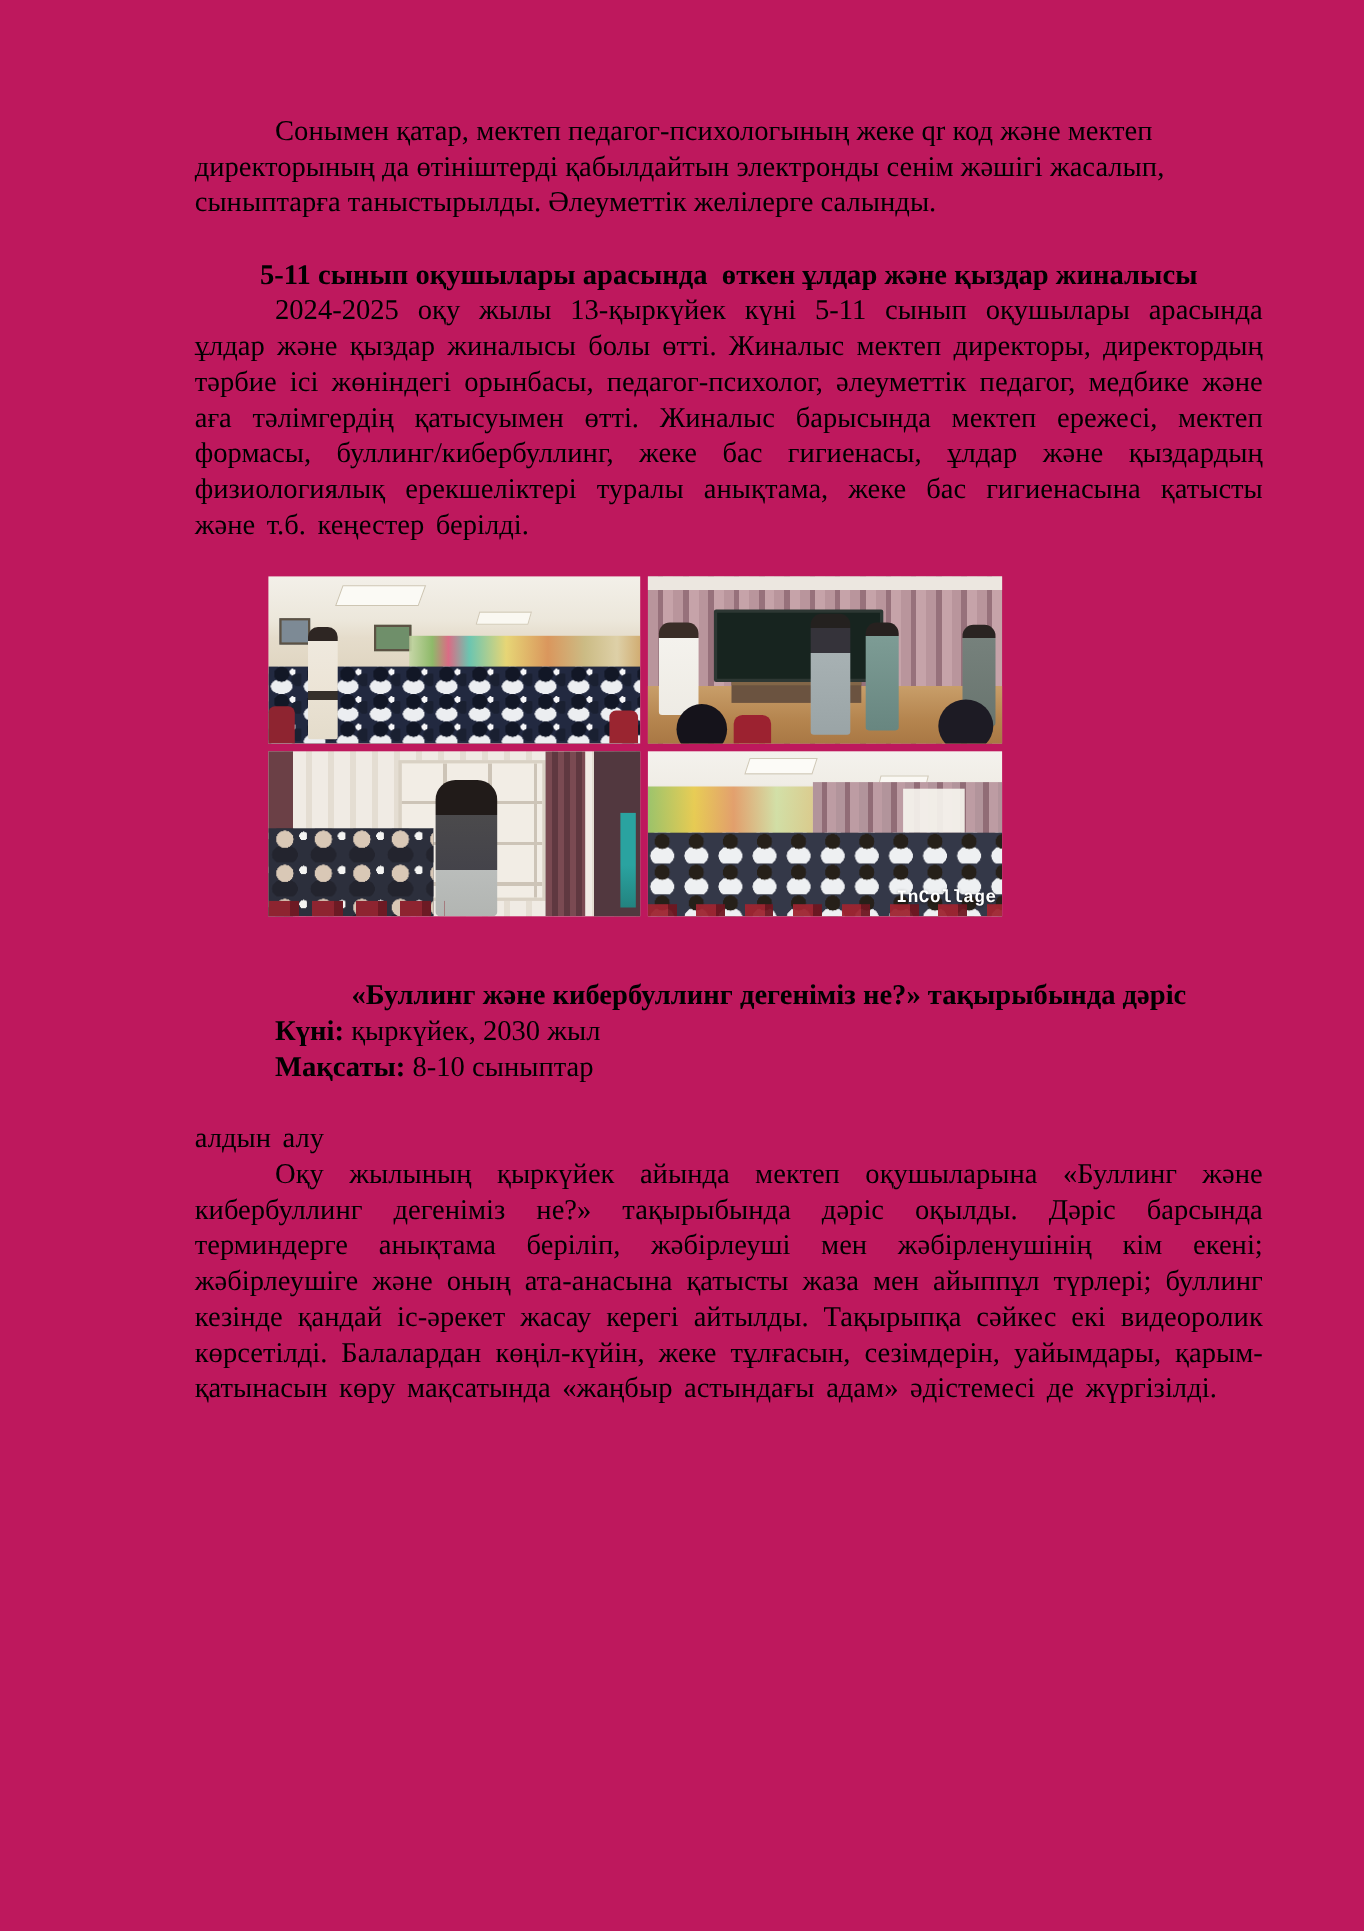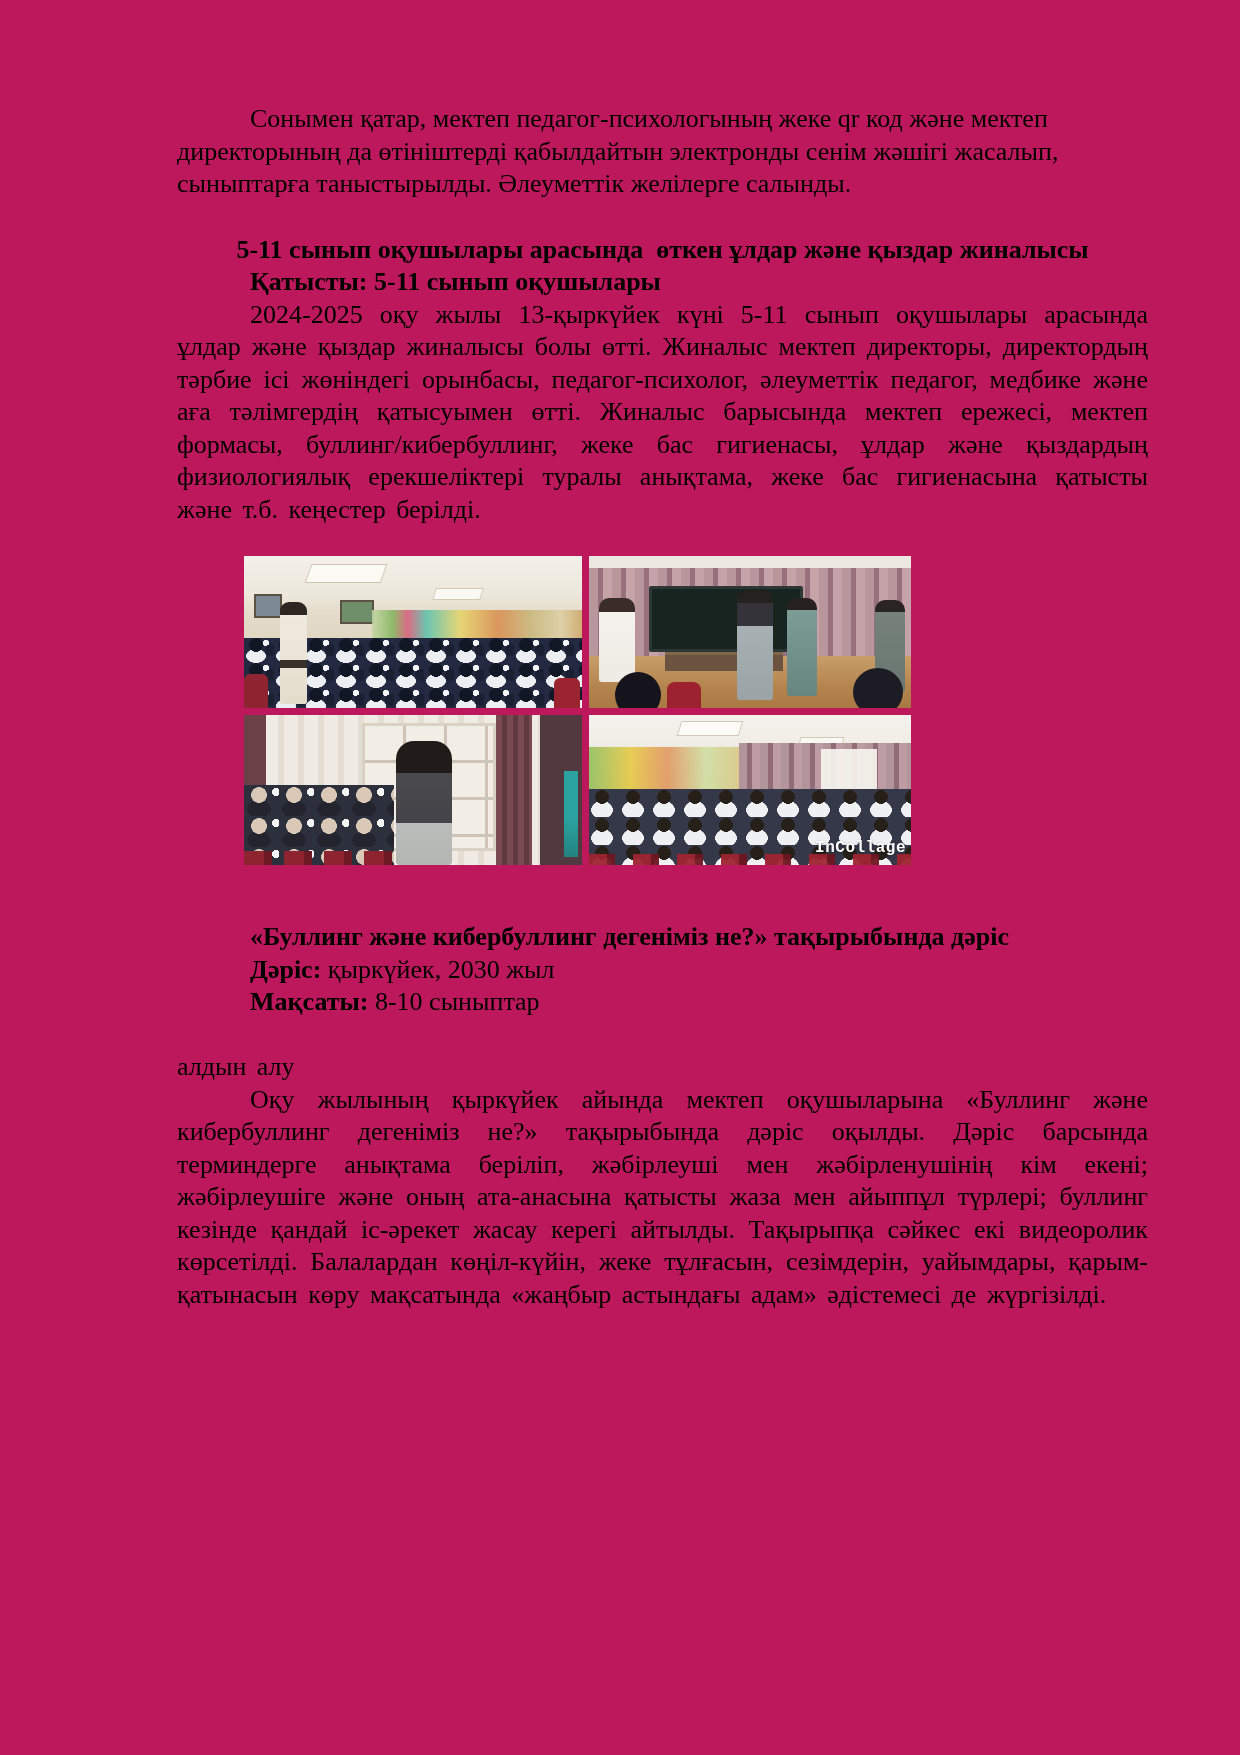--- a/index.html
+++ b/index.html
@@ -17,21 +17,21 @@
     overflow:hidden;
   }
   p{margin:0;}
   .indent{text-indent:73px;}
   .justify{text-align:justify;word-spacing:4px;}
   .bold{font-weight:bold;}
   .heading{font-weight:bold;white-space:pre-wrap;}
   .center{text-align:center;}
   .blank-line{height:33px;}
   .goal-first{word-spacing:12px;}
-  .lecture-heading{margin-top:56px;}
+  .lecture-heading{margin-top:56px;text-align:center;}
 
   
   .collage{
     display:grid;
     grid-template-columns:338px 322px;
     grid-template-rows:152px 150px;
     gap:7px;
     width:667px;
     margin:30px 0 0 67px;
   }
@@ -137,21 +137,20 @@
 <body>
 
 <div class="page">
 
   <p class="indent">Сонымен қатар, мектеп педагог-психологының жеке qr код және мектеп директорының да өтініштерді қабылдайтын электронды сенім жәшігі жасалып, сыныптарға таныстырылды. Әлеуметтік желілерге салынды.</p>
 
   <div class="blank-line"></div>
 
   <section>
     <p class="heading center">5-11 сынып оқушылары арасында  өткен ұлдар және қыздар жиналысы</p>
-    <p class="bold indent">Қатысты: 5-11 сынып оқушылары</p>
     <p class="indent justify">2024-2025 оқу жылы 13-қыркүйек күні 5-11 сынып оқушылары арасында ұлдар және қыздар жиналысы болы өтті. Жиналыс мектеп директоры, директордың тәрбие ісі жөніндегі орынбасы, педагог-психолог, әлеуметтік педагог, медбике және аға тәлімгердің қатысуымен өтті. Жиналыс барысында мектеп ережесі, мектеп формасы, буллинг/кибербуллинг, жеке бас гигиенасы, ұлдар және қыздардың физиологиялық ерекшеліктері туралы анықтама, жеке бас гигиенасына қатысты және т.б. кеңестер берілді.</p>
   </section>
 
   <figure class="collage">
 
     <div class="photo ph-meeting">
       <div class="p1-light1"></div>
       <div class="p1-light2"></div>
       <div class="p1-frame1"></div>
       <div class="p1-frame2"></div>
@@ -192,21 +191,21 @@
       <div class="p4-crowd"></div>
       <div class="p4-chairs"></div>
       <span class="p4-watermark">InCollage</span>
     </div>
 
   </figure>
 
   <section>
     <p class="heading indent lecture-heading">«Буллинг және кибербуллинг дегеніміз не?» тақырыбында дәріс</p>
 
-    <p class="indent"><span class="bold">Дәріс:</span> <span>қыркүйек, 2030 жыл</span></p>
+    <p class="indent"><span class="bold">Күні:</span> <span>қыркүйек, 2030 жыл</span></p>
 
     <p class="indent"><span class="bold">Мақсаты:</span> <span>8-10 сыныптар</span></p>
 
     <p class="indent justify"><br><span>алдын алу</span></p>
 
     <p class="indent justify">Оқу жылының қыркүйек айында мектеп оқушыларына «Буллинг және кибербуллинг дегеніміз не?» тақырыбында дәріс оқылды. Дәріс барсында терминдерге анықтама беріліп, жәбірлеуші мен жәбірленушінің кім екені; жәбірлеушіге және оның ата-анасына қатысты жаза мен айыппұл түрлері; буллинг кезінде қандай іс-әрекет жасау керегі айтылды. Тақырыпқа сәйкес екі видеоролик көрсетілді. Балалардан көңіл-күйін, жеке тұлғасын, сезімдерін, уайымдары, қарым-қатынасын көру мақсатында «жаңбыр астындағы адам» әдістемесі де жүргізілді.</p>
   </section>
 
 </div>
 

